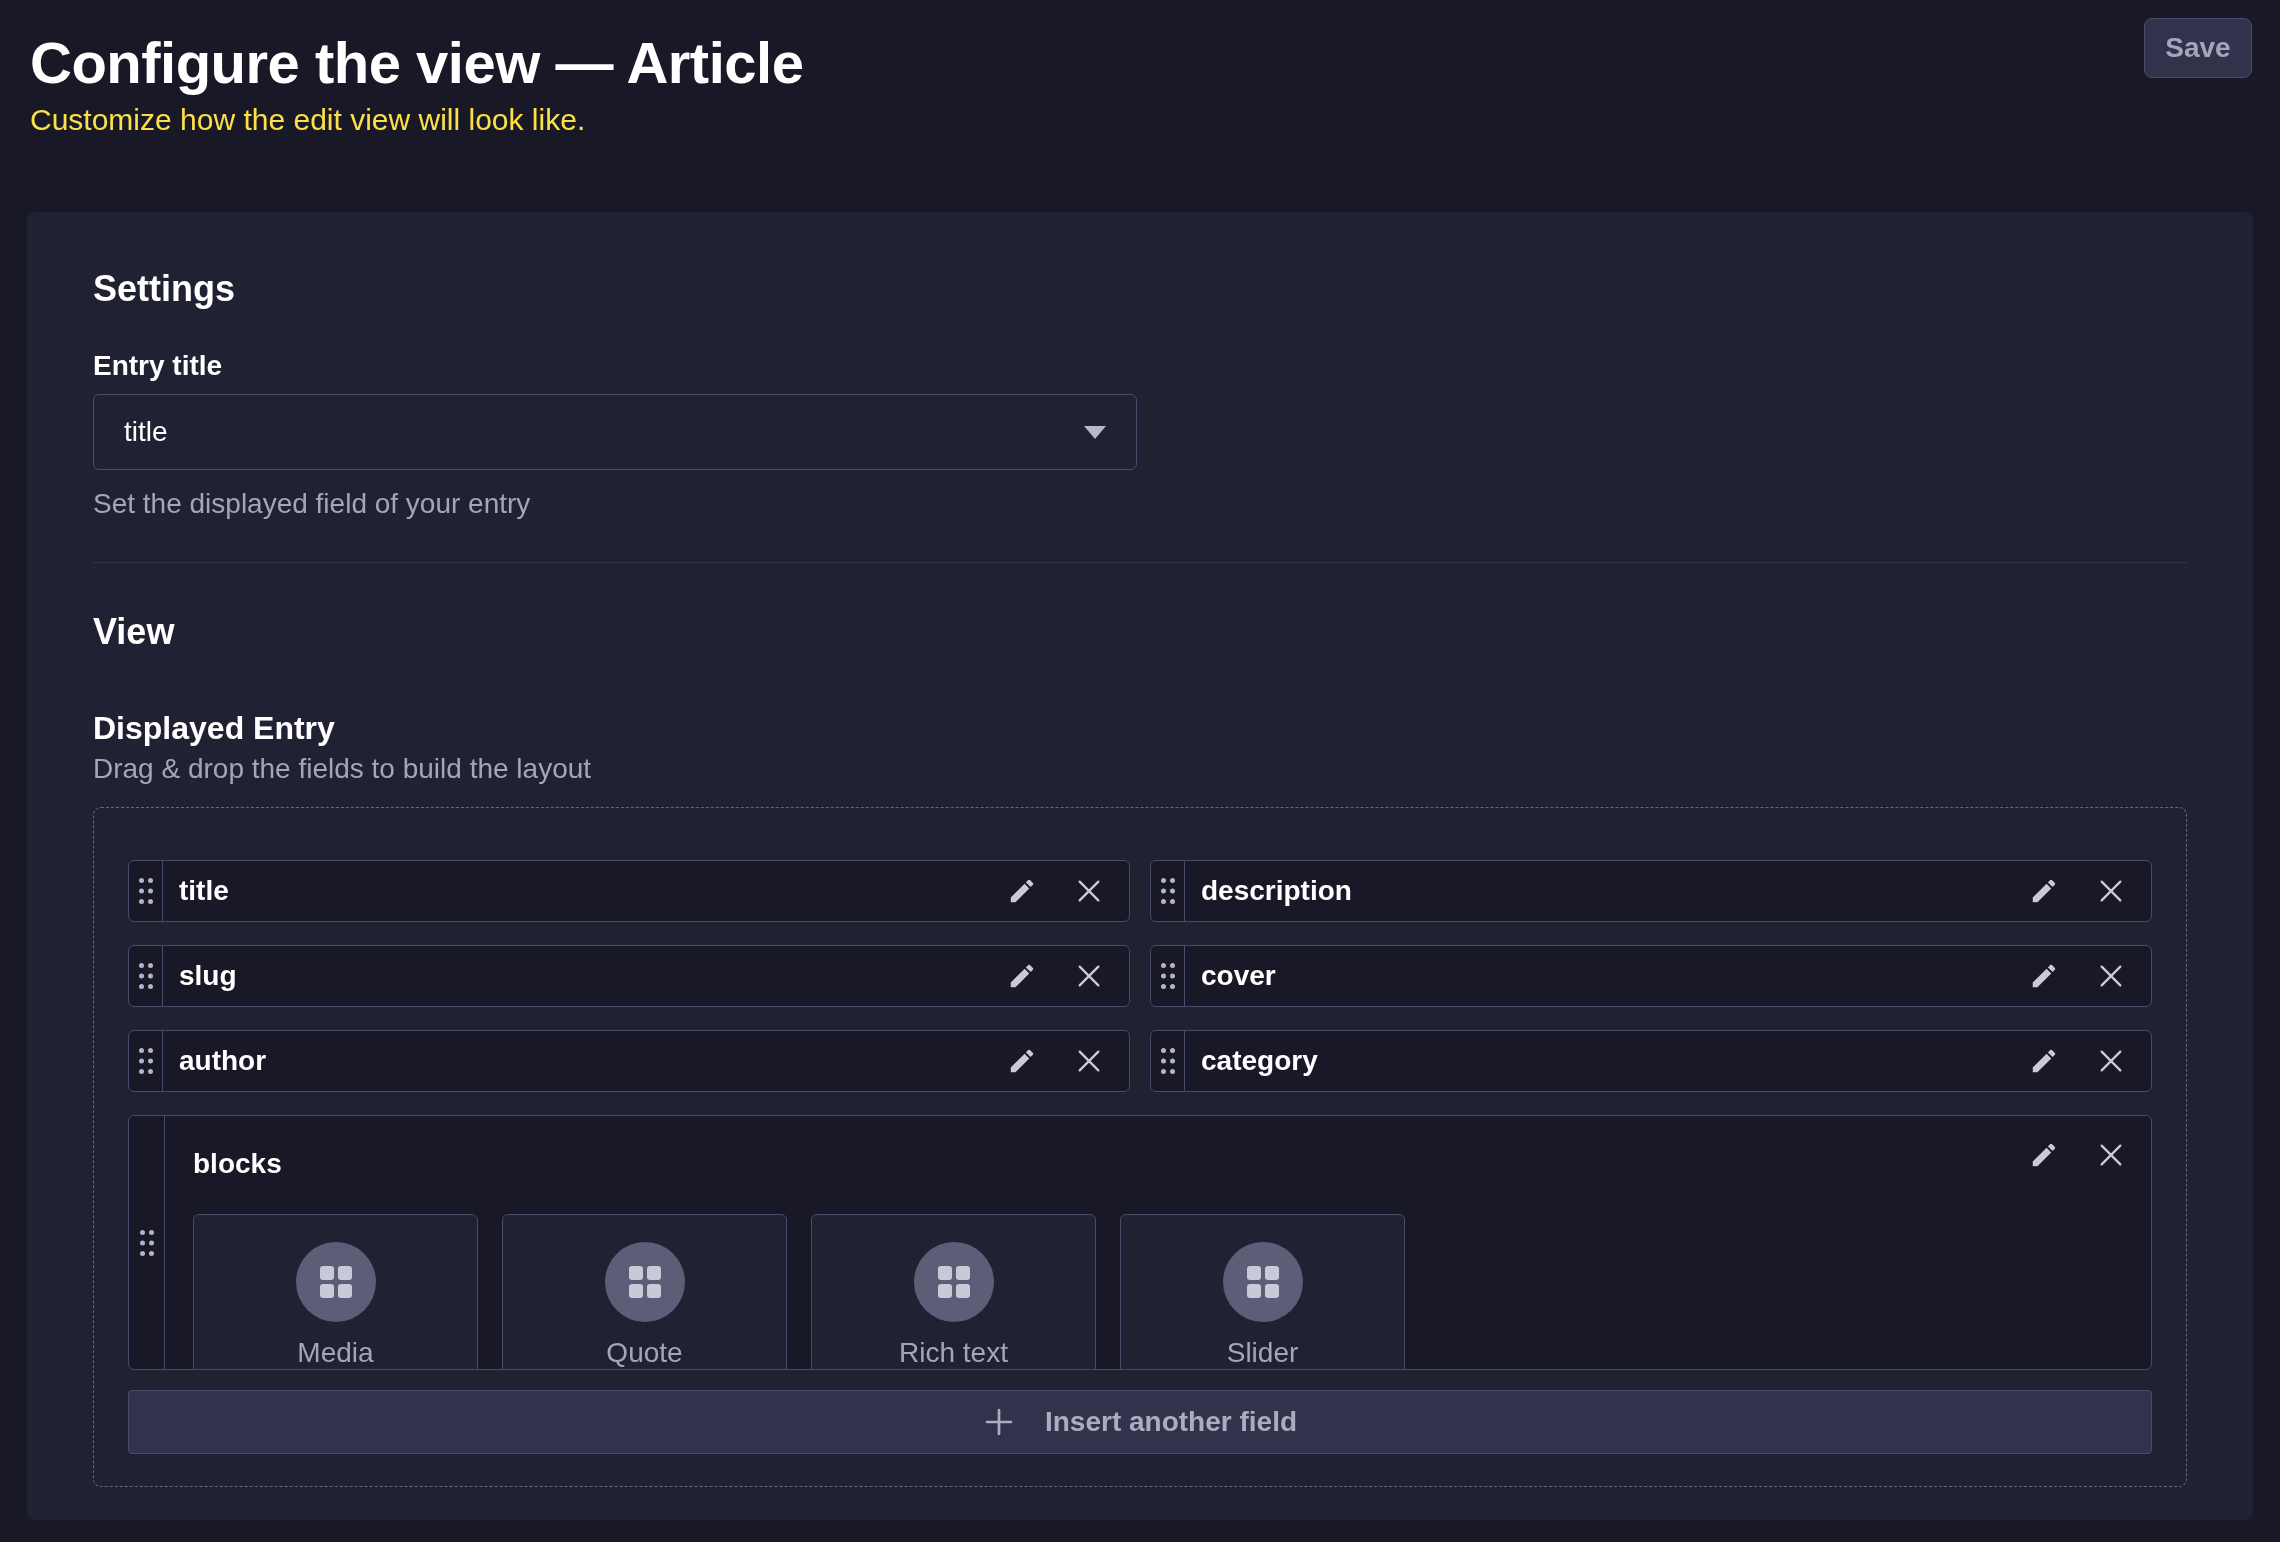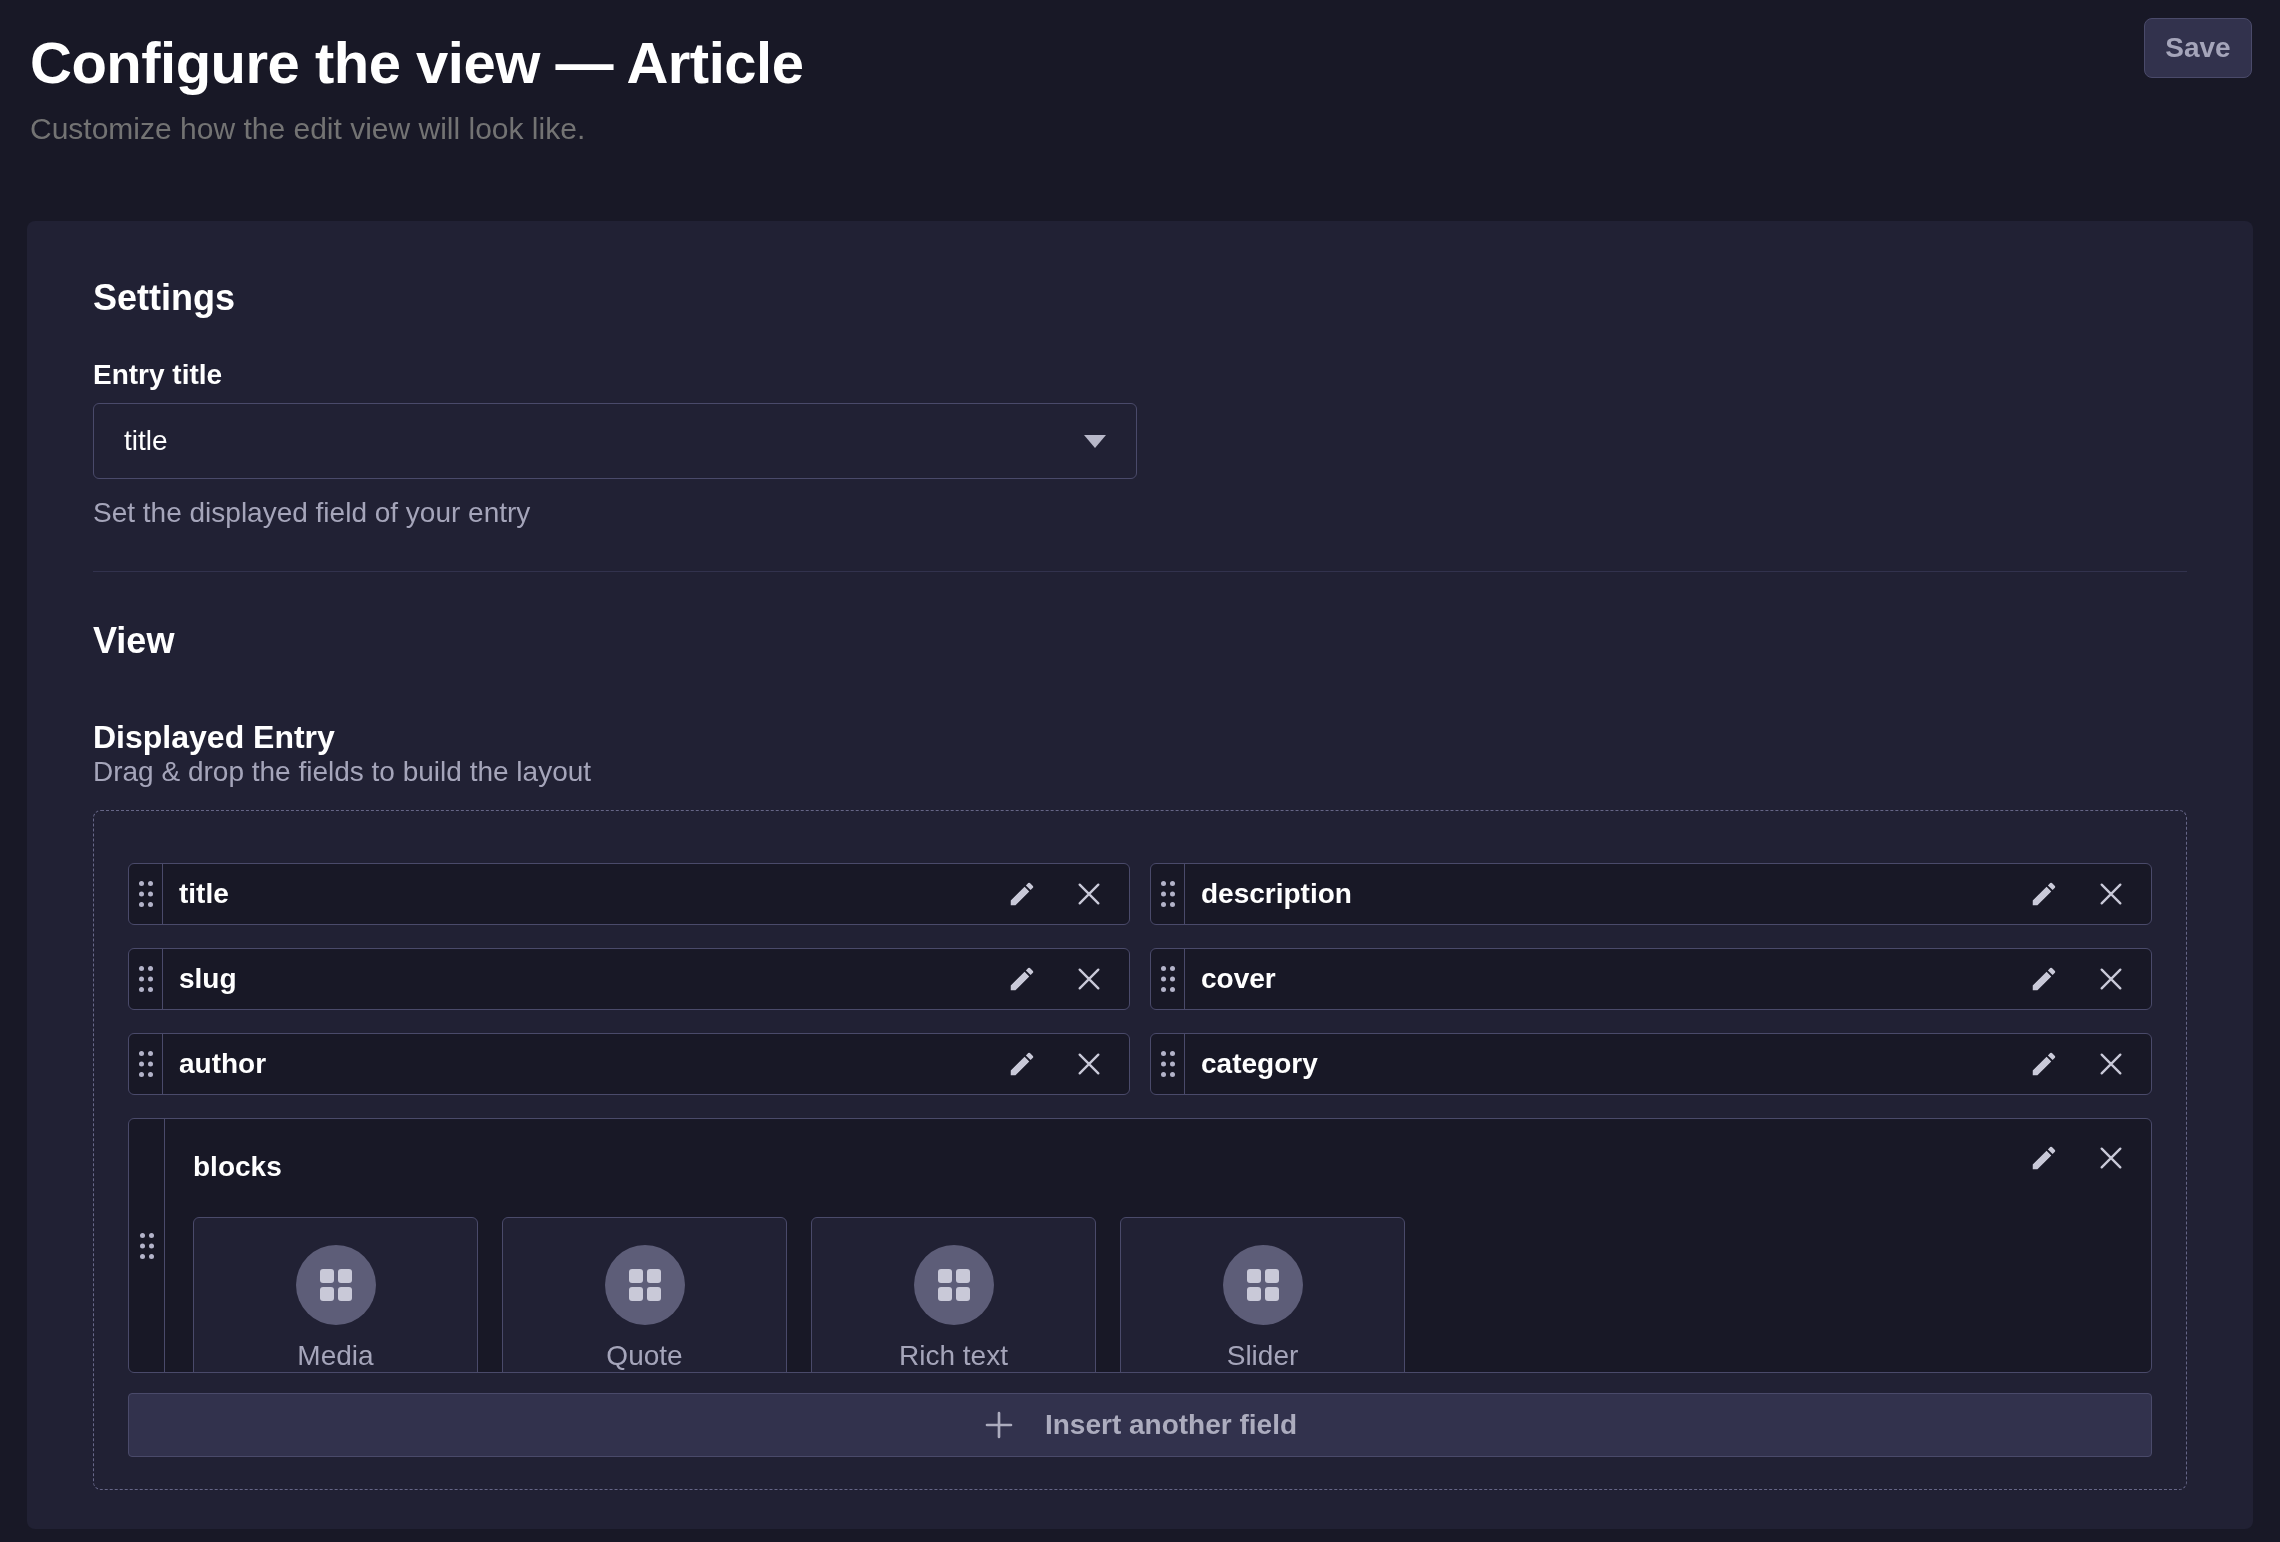--- a/index.html
+++ b/index.html
@@ -6,21 +6,21 @@
   html,body { width:2280px; height:1542px; }
   body {
     background:#181826;
     font-family:"Liberation Sans", sans-serif;
     color:#ffffff;
     overflow:hidden;
   }
   
   .header { position:relative; padding:28px 28px 0 30px; }
   .page-title { font-size:58px; font-weight:bold; letter-spacing:-0.5px; line-height:70px; }
-  .page-subtitle { font-size:30px; color:#737373; margin-top:13px; line-height:36px; }
+  .page-subtitle { font-size:30px; color:#fde047; margin-top:4px; line-height:36px; }
   .save-btn {
     position:absolute; top:18px; right:28px;
     width:108px; height:60px;
     background:#32324d; border:1px solid #4a4a6a; border-radius:8px;
     color:#a5a5ba; font-size:28px; font-weight:600;
     display:flex; align-items:center; justify-content:center;
     font-family:"Liberation Sans", sans-serif; cursor:pointer;
   }
   
   .panel {
@@ -40,21 +40,21 @@
   .select-value { font-size:28px; color:#ffffff; flex:1; }
   .caret-down {
     width:0; height:0;
     border-left:11px solid transparent; border-right:11px solid transparent;
     border-top:13px solid #b8b8c9;
   }
   .hint { font-size:28px; color:#a5a5ba; margin-top:18px; line-height:32px; }
   .divider { border:none; border-top:1px solid #32324d; margin-top:42px; }
   .view-heading { margin-top:48px; }
   .displayed-fields-label { font-size:32px; font-weight:bold; margin-top:56px; line-height:38px; }
-  .displayed-fields-hint { font-size:28px; color:#a5a5ba; line-height:32px; }
+  .displayed-fields-hint { font-size:28px; color:#a5a5ba; margin-top:6px; line-height:32px; }
   
   .dropzone {
     margin-top:22px;
     border:1px dashed #666687; border-radius:8px;
     padding:52px 34px 32px 34px;
   }
   .fields-grid {
     display:grid; grid-template-columns:1fr 1fr;
     column-gap:20px; row-gap:23px;
   }

